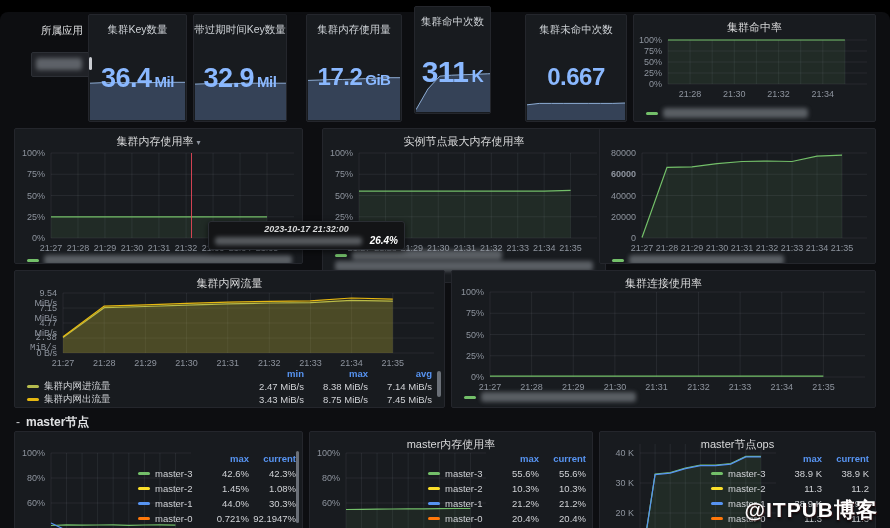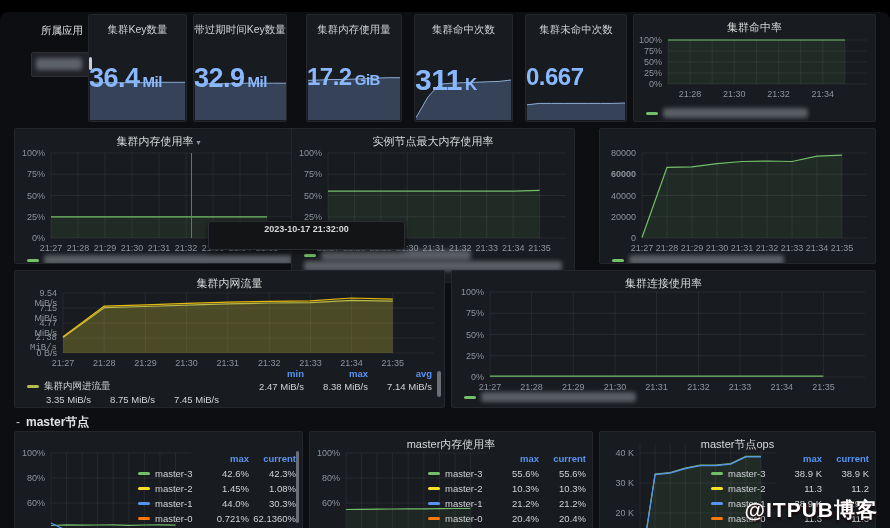--- a/index.html
+++ b/index.html
@@ -6,21 +6,21 @@
   body{
     width:890px;height:528px;position:relative;overflow:hidden;
     background:#000;font-family:"Liberation Sans","DejaVu Sans",sans-serif;
     -webkit-font-smoothing:antialiased;
   }
   .dashbg{position:absolute;left:0;top:12px;width:890px;height:516px;background:#0d0e11;border-radius:8px 8px 0 0;}
   .panel{position:absolute;background:#181b1f;border:1px solid #24262c;border-radius:2px;box-sizing:border-box;overflow:hidden;}
   .ptitle{position:absolute;top:5px;left:0;right:0;text-align:center;font-size:11px;color:#d8d9da;font-weight:500;white-space:nowrap;}
   .caret{font-size:8px;color:#8e949e;margin-left:3px;}
   .stitle{position:absolute;top:8px;left:0;right:0;text-align:center;font-size:10.5px;color:#ccd0d4;font-weight:500;white-space:nowrap;}
-  .statv{position:absolute;left:0;right:0;top:50px;text-align:left;color:#8AB8FF;font-size:27px;font-weight:700;line-height:1;letter-spacing:-0.5px;z-index:2;}
+  .statv{position:absolute;left:0;right:0;top:50px;text-align:center;color:#8AB8FF;font-size:27px;font-weight:700;line-height:1;letter-spacing:-0.5px;z-index:2;}
   .statv .unit{font-size:15px;font-weight:700;margin-left:3px;}
   .spark{position:absolute;left:1px;right:1px;bottom:1px;height:48px;z-index:1;}
   .plot{position:absolute;inset:0;}
   .ylab{position:absolute;text-align:right;font-size:9px;color:#8e949e;line-height:10px;}
   .xlab{position:absolute;width:44px;text-align:center;font-size:9px;color:#8e949e;}
   .grid{stroke:rgba(204,214,224,0.08);stroke-width:1;}
   .legrow{position:absolute;display:flex;align-items:center;height:12px;}
   .blurbar{height:10px;border-radius:3px;background:#9ba1a8;opacity:.5;filter:blur(2px);}
   .dash-mark{display:inline-block;width:12px;height:3px;border-radius:2px;margin-right:5px;flex:none;background:#73BF69;}
   .crosshair{position:absolute;width:1px;background:rgba(242,73,92,0.85);z-index:3;}
@@ -29,21 +29,21 @@
   .srow{display:flex;align-items:center;height:15px;justify-content:flex-end;}
   .sname{display:flex;align-items:center;width:64px;}
   .sval{width:47px;text-align:right;}
   .hcol{color:#5794F2;font-weight:700;}
   
   .nleg{position:absolute;left:12px;right:12px;font-size:9.5px;color:#d0d2d6;}
   .nrow{display:flex;align-items:center;height:12px;margin-bottom:1px;}
   .nname{flex:1;display:flex;align-items:center;white-space:nowrap;}
   .ncol{width:64px;text-align:right;flex:none;}
   
-  .tooltip{position:absolute;left:208px;top:221px;width:195px;height:27px;background:#131416;border:1px solid #2a2d33;border-radius:3px;z-index:9;box-shadow:0 2px 6px rgba(0,0,0,.6);}
+  .tooltip{position:absolute;left:208px;top:221px;width:195px;height:27px;background:#131416;border:1px solid #2a2d33;border-radius:3px;z-index:9;box-shadow:0 2px 6px rgba(0,0,0,.6);font-style:italic;}
   .tt-time{text-align:center;font-size:9px;color:#d8d9da;font-weight:700;margin-top:2px;}
   .tt-row{display:flex;align-items:center;padding:1px 6px 0 6px;}
   .tt-row .blurbar{flex:1;height:8px;margin-right:8px;}
   .tt-val{font-size:10px;font-weight:700;color:#fff;}
   .scroll{position:absolute;background:#6a6f77;border-radius:2px;z-index:4;}
   .rowhdr{position:absolute;left:16px;top:414px;font-size:12px;font-weight:700;color:#e0e1e3;z-index:2;}
   .rowhdr .tg{color:#c7c9cc;font-weight:400;margin-right:6px;}
   .watermark{position:absolute;right:12px;top:496px;font-size:21px;font-weight:800;color:#fcfcfc;z-index:20;letter-spacing:1px;text-shadow:0 2px 3px rgba(0,0,0,.9),1px 1px 0 rgba(120,30,30,.45);}
   
   .varbox{position:absolute;left:17px;top:38px;width:62px;height:23px;background:#202227;border:1px solid #2c2f35;border-radius:2px;}
@@ -80,21 +80,21 @@
       </svg></div>
 </div>
 <div class="panel" style="left:306px;top:14px;width:96px;height:108px;">
   <div class="stitle">集群内存使用量</div>
   <div class="statv" style="font-size:24px;"><span>17.2</span><span class="unit">GiB</span></div>
   <div class="spark"><svg width="92" height="48">
         <polygon points="0,48 0.0,8.4 11.5,8.0 23.0,7.5 34.5,7.5 46.0,7.1 57.5,6.6 69.0,6.1 80.5,5.7 92.0,5.7 92,48" fill="rgba(138,184,255,0.25)"></polygon>
         <polyline points="0.0,8.4 11.5,8.0 23.0,7.5 34.5,7.5 46.0,7.1 57.5,6.6 69.0,6.1 80.5,5.7 92.0,5.7" fill="none" stroke="rgba(160,195,240,0.85)" stroke-width="1"></polyline>
       </svg></div>
 </div>
-<div class="panel" style="left:414px;top:14px;width:99px;height:108px;padding-left:20px;">
+<div class="panel" style="left:414px;top:6px;width:77px;height:108px;padding-left:20px;">
   <div class="stitle">集群命中次数</div>
   <div class="statv" style="font-size:30px;"><span>311</span><span class="unit" style="font-size:17px;">K</span></div>
   <div class="spark"><svg width="95" height="48">
         <polygon points="0,48 0.0,45.7 11.9,25.0 23.8,12.1 35.6,11.2 47.5,10.7 59.4,10.3 71.3,9.8 83.1,9.4 95.0,8.0 95,48" fill="rgba(138,184,255,0.25)"></polygon>
         <polyline points="0.0,45.7 11.9,25.0 23.8,12.1 35.6,11.2 47.5,10.7 59.4,10.3 71.3,9.8 83.1,9.4 95.0,8.0" fill="none" stroke="rgba(160,195,240,0.85)" stroke-width="1"></polyline>
       </svg></div>
 </div>
 <div class="panel" style="left:525px;top:14px;width:102px;height:108px;">
   <div class="stitle">集群未命中次数</div>
   <div class="statv" style="font-size:24px;"><span>0.667</span></div>
@@ -178,21 +178,21 @@
       <div class="xlab" style="left:230.0px;top:114px;">21:35</div>
     </div>
   <div class="crosshair" style="left:176px;top:24px;height:85px;"></div>
   <div class="legrow" style="left:12px;top:125px;">
     <i class="dash-mark" style="background: rgb(115, 191, 105);"></i>
     <div class="blurbar" style="width:248px;"></div>
   </div>
   <div class="scroll" style="right:4px;top:113px;width:4px;height:7px;"></div>
 </div>
 
-<div class="panel" style="left:291px;top:128px;width:284px;height:155px;">
+<div class="panel" style="left:322px;top:128px;width:284px;height:155px;">
   <div class="ptitle">实例节点最大内存使用率</div>
   <div class="plot">
       <svg width="276" height="111" style="position:absolute;left:0;top:0;overflow:visible;">
         <line class="grid" x1="36" y1="24" x2="36" y2="109"></line>
         <line class="grid" x1="62.418" y1="24" x2="62.418" y2="109"></line>
         <line class="grid" x1="88.836" y1="24" x2="88.836" y2="109"></line>
         <line class="grid" x1="115.254" y1="24" x2="115.254" y2="109"></line>
         <line class="grid" x1="141.672" y1="24" x2="141.672" y2="109"></line>
         <line class="grid" x1="168.328" y1="24" x2="168.328" y2="109"></line>
         <line class="grid" x1="194.746" y1="24" x2="194.746" y2="109"></line>
@@ -319,21 +319,25 @@
     <div class="nrow">
       <span class="nname">
           <i class="dash-mark" style="background: rgb(181, 187, 78);"></i>
           <span>集群内网进流量</span>
         </span>
       <span class="ncol">2.47 MiB/s</span>
       <span class="ncol">8.38 MiB/s</span>
       <span class="ncol">7.14 MiB/s</span>
     </div>
     <div class="nrow">
-      <span class="ncol">3.35 MiB/s</span>
+      <span class="nname">
+          <i class="dash-mark" style="background: rgb(229, 183, 17);"></i>
+          <span>集群内网出流量</span>
+        </span>
+      <span class="ncol">3.43 MiB/s</span>
       <span class="ncol">8.75 MiB/s</span>
       <span class="ncol">7.45 MiB/s</span>
     </div>
   </div>
   <div class="scroll" style="right:3px;top:100px;width:4px;height:26px;"></div>
 </div>
 
 <div class="panel" style="left:451px;top:270px;width:425px;height:138px;">
   <div class="ptitle">集群连接使用率</div>
   <div class="plot">
@@ -433,21 +437,21 @@
         </span>
         <span class="sval">44.0%</span>
         <span class="sval">30.3%</span>
       </div>
     <div class="srow">
         <span class="sname">
           <i class="dash-mark" style="background: rgb(255, 120, 10);"></i>
           <span>master-0</span>
         </span>
         <span class="sval">0.721%</span>
-        <span class="sval">62.1360%</span>
+        <span class="sval">92.1947%</span>
       </div>
   </div>
   <div class="scroll" style="right:3px;top:19px;width:3px;height:72px;"></div>
 </div>
 
 <div class="panel" style="left:309px;top:431px;width:284px;height:200px;">
   <div class="ptitle">master内存使用率</div>
   <div class="plot">
       <svg width="178" height="148" style="position:absolute;left:0;top:0;overflow:visible;">
         <line class="grid" x1="36" y1="21" x2="36" y2="146"></line>
@@ -575,15 +579,19 @@
           <span>master-0</span>
         </span>
         <span class="sval">11.3</span>
         <span class="sval">11.3</span>
       </div>
   </div>
 </div>
 
 <div class="tooltip">
   <div class="tt-time">2023-10-17 21:32:00</div>
+  <div class="tt-row">
+    <div class="blurbar"></div>
+    <span class="tt-val">26.4%</span>
+  </div>
 </div>
 
 <div class="watermark">@ITPUB博客</div>
 
 </body></html>

